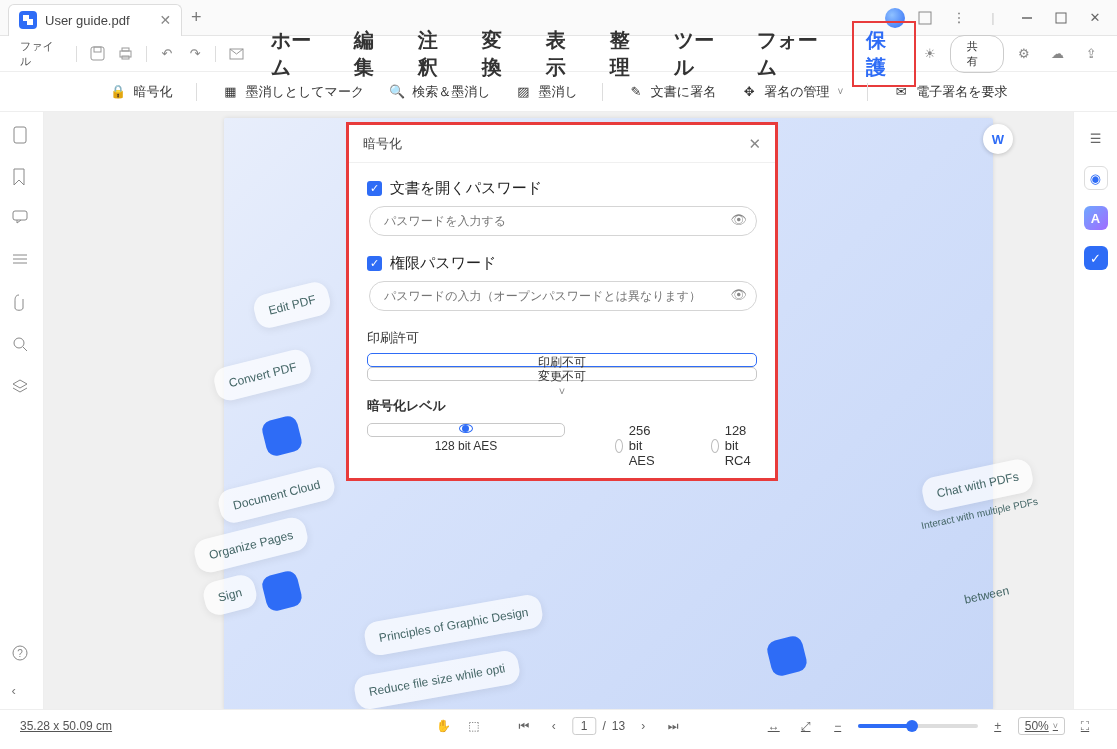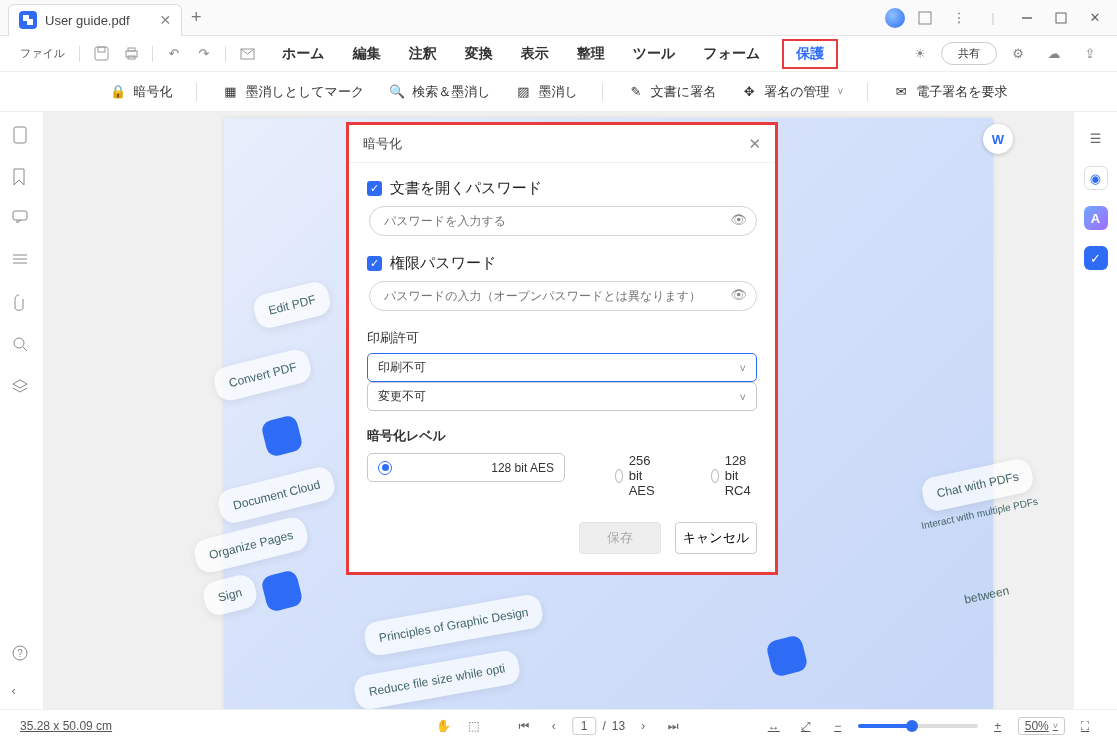--- a/index.html
+++ b/index.html
@@ -17,21 +17,21 @@
 .winctrl { display:flex; gap: 6px; padding-right: 8px; align-items:center;}
 .winctrl .ic { width: 28px; height: 28px; display:flex; align-items:center; justify-content:center; color:#666; cursor:pointer;}
 .winctrl .brand { width:20px; height:20px; border-radius:50%; background: radial-gradient(circle at 35% 35%, #8fc1ff, #2e6cf6); }
 
 
 .menubar { height: 36px; display:flex; align-items:center; padding: 0 12px; border-bottom: 1px solid #eee; }
 .menubar .mi { padding: 4px 8px; color:#555; font-size:11px; cursor:pointer; }
 .menubar .toolic { width:26px; height:26px; display:flex; align-items:center; justify-content:center; color:#888; margin:0 2px; cursor:pointer;}
 .menubar .sep { width:1px; height:16px; background:#ddd; margin:0 6px;}
 .tabs { display:flex; gap: 16px; margin-left: 14px;}
-.tabs .t { font-size:14px; font-weight:600; color:#333; padding:6px 6px; cursor:pointer;}
+.tabs .t { font-size:20px; font-weight:600; color:#333; padding:6px 6px; cursor:pointer;}
 .tabs .t.active { color:#2e6cf6; border:2px solid #e83b3b; padding:4px 12px; }
 .menubar .right { margin-left:auto; display:flex; align-items:center; gap:6px;}
 .sharebtn { border:1px solid #ccc; border-radius:14px; padding:3px 16px; font-size:11px; cursor:pointer;}
 .lightbulb { color:#e0b020;}
 
 
 .ribbon { height: 40px; display:flex; align-items:center; justify-content:center; gap: 24px; border-bottom:1px solid #eee;}
 .ribbon .rb { display:flex; align-items:center; gap:6px; color:#333; font-size:13px; cursor:pointer;}
 .ribbon .ic { width:18px; height:18px; display:inline-flex; align-items:center; justify-content:center;}
 .ribbon .vsep { width:1px; height:18px; background:#ddd;}
@@ -56,21 +56,21 @@
 .dlg .hd .x { margin-left:auto; color:#888; cursor:pointer; font-size:15px;}
 .dlg .bd { padding: 16px 18px 10px;}
 .chk { display:flex; align-items:center; gap:8px; margin-bottom:8px;}
 .chk .box { width:15px; height:15px; background:#2e6cf6; border-radius:3px; display:flex; align-items:center; justify-content:center; cursor:pointer;}
 .chk .box::after{content:"✓"; color:#fff; font-size:11px; line-height:1;}
 .chk .lbl{ font-size:15px; color:#222;}
 .pw { position:relative; margin-bottom:18px; margin-left:2px;}
 .pw input{ width:100%; height:30px; border:1px solid #d5d5d5; border-radius:15px; padding:0 34px 0 14px; font-size:12px; color:#888;}
 .pw .eye{ position:absolute; right:10px; top:6px; color:#888; cursor:pointer;}
 .flabel{ font-size:13px; color:#333; margin:8px 0 6px;}
-.sel{ width:100%; height:29px; border:1px solid #c8c8c8; border-radius:5px; padding:0 10px; font-size:12px; color:#333; background:#fff; display:flex; align-items:center; justify-content:space-between; cursor:pointer;}
+.sel{ width:100%; height:14px; border:1px solid #c8c8c8; border-radius:5px; padding:0 10px; font-size:12px; color:#333; background:#fff; display:flex; align-items:center; justify-content:space-between; cursor:pointer;flex-direction:column;}
 .sel.blue{ border-color:#2e6cf6;}
 .sel .ar{ color:#888; font-size:11px;}
 .enclabel{ font-weight:700; font-size:13px; margin:16px 0 8px;}
 .radios{ display:flex; gap:50px;}
 .radio{ display:flex; align-items:center; gap:6px; cursor:pointer;}
 .radio .dot{ width:14px; height:14px; border:1px solid #bbb; border-radius:50%; display:flex; align-items:center; justify-content:center;}
 .radio.sel .dot{ border-color:#2e6cf6;}
 .radio.sel .dot::after{content:""; width:7px; height:7px; background:#2e6cf6; border-radius:50%;}
 .dlg .ft{ padding:14px 18px 18px; display:flex; justify-content:flex-end; gap:14px;}
 .btn{ min-width:82px; height:32px; border:1px solid #ccc; border-radius:4px; background:#fff; font-size:13px; cursor:pointer;}
@@ -331,24 +331,20 @@
         <div class="radio">
             <span class="dot"></span>
             <span>256 bit AES</span>
           </div>
         <div class="radio">
             <span class="dot"></span>
             <span>128 bit RC4</span>
           </div>
       </div>
     </div>
-    <div class="ft">
-      <button class="btn dis">保存</button>
-      <button class="btn">キャンセル</button>
-    </div>
   </div>
 </div>
 
 <div class="status">
   <span>35.28 x 50.09 cm</span>
   <div class="mid">
     <span class="ic">✋</span>
     <span class="ic">⬚</span>
     <span style="width:14px"></span>
     <span class="ic">⏮</span>

